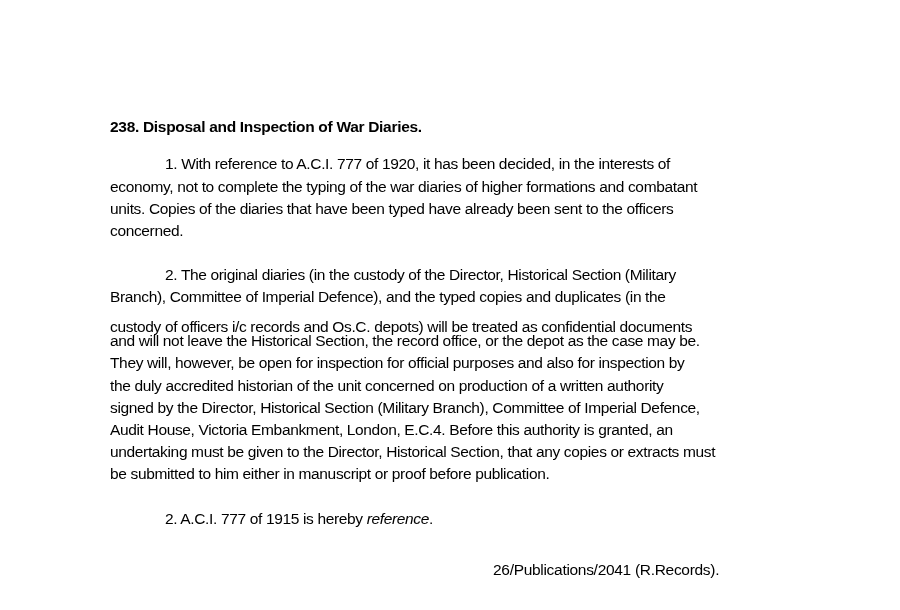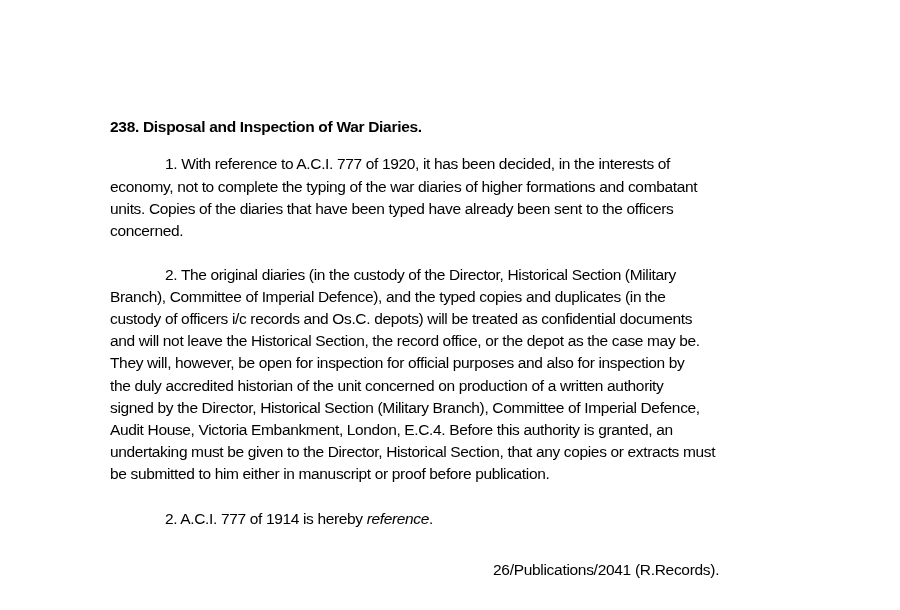--- a/index.html
+++ b/index.html
@@ -19,25 +19,25 @@
 <div class="doc">
   <div class="title">238. Disposal and Inspection of War Diaries.</div>
 
   <div class="line indent" style="top:153px"><span>1. With reference to A.C.I. </span><b>777</b><span> of 1920, it has been decided, in the interests of</span></div>
   <div class="line" style="top:176px">economy, not to complete the typing of the war diaries of higher formations and combatant</div>
   <div class="line" style="top:198px">units. Copies of the diaries that have been typed have already been sent to the officers</div>
   <div class="line" style="top:220px">concerned.</div>
 
   <div class="line indent" style="top:264px">2. The original diaries (in the custody of the Director, Historical Section (Military</div>
   <div class="line" style="top:286px">Branch), Committee of Imperial Defence), and the typed copies and duplicates (in the</div>
-  <div class="line" style="top:308px">custody of officers i/c records and Os.C. depots) will be treated as confidential documents</div>
+  <div class="line" style="top:316px">custody of officers i/c records and Os.C. depots) will be treated as confidential documents</div>
   <div class="line" style="top:330px">and will not leave the Historical Section, the record office, or the depot as the case may be.</div>
   <div class="line" style="top:352px">They will, however, be open for inspection for official purposes and also for inspection by</div>
   <div class="line" style="top:375px">the duly accredited historian of the unit concerned on production of a written authority</div>
   <div class="line" style="top:397px">signed by the Director, Historical Section (Military Branch), Committee of Imperial Defence,</div>
   <div class="line" style="top:419px">Audit House, Victoria Embankment, London, E.C.4. Before this authority is granted, an</div>
   <div class="line" style="top:441px">undertaking must be given to the Director, Historical Section, that any copies or extracts must</div>
   <div class="line" style="top:463px">be submitted to him either in manuscript or proof before publication.</div>
 
-  <div class="line indent" style="top:508px"><span>2. A.C.I. </span><b>777</b><span> of 1914 is hereby </span><i>reference</i><span>.</span></div>
+  <div class="line indent" style="top:508px"><span>2. A.C.I. </span><b>777</b><span> of 1915 is hereby </span><i>reference</i><span>.</span></div>
 
   <div class="ref">26/Publications/2041 (R.Records).</div>
 </div>
 
 </body></html>

